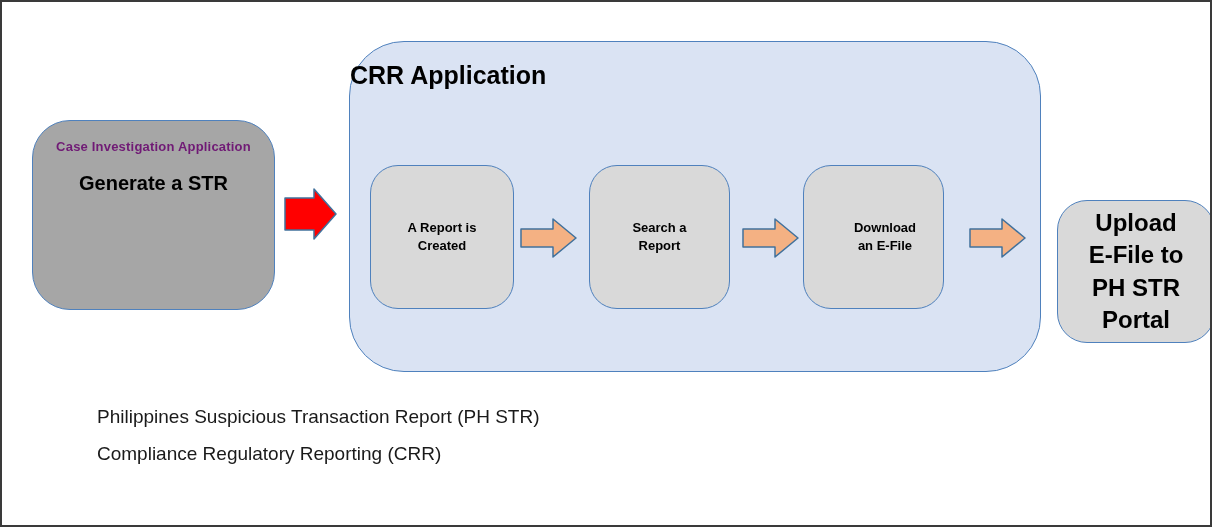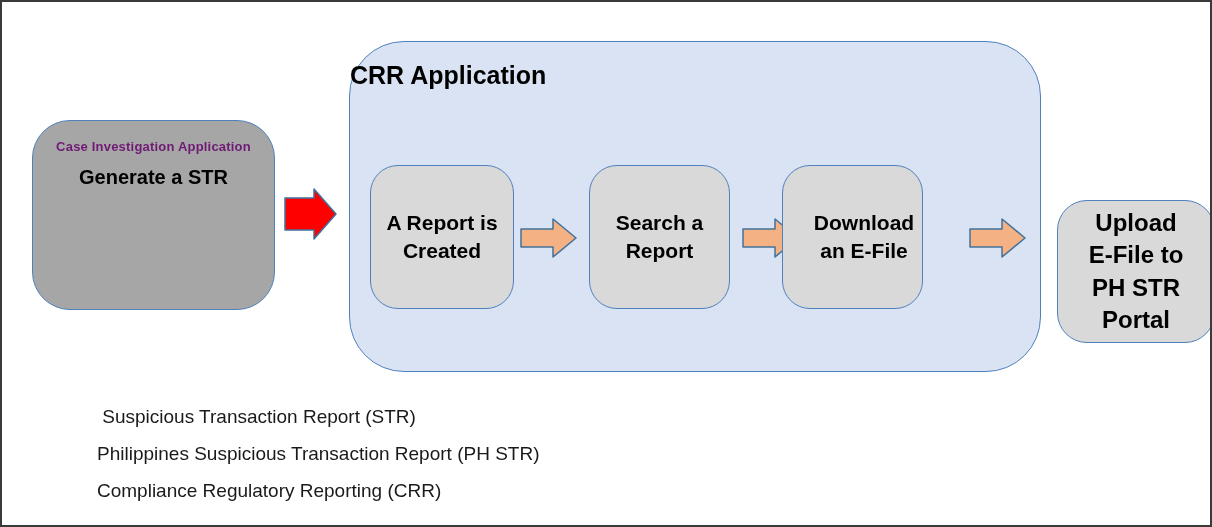--- a/index.html
+++ b/index.html
@@ -30,21 +30,21 @@
     text-align: center;
   }
   .case-app-label {
     margin-top: 18px;
     font-size: 13px;
     font-weight: bold;
     color: #701a75;
     letter-spacing: 0.2px;
   }
   .case-step-label {
-    margin-top: 12px;
+    margin-top: 18px;
     font-size: 20px;
     font-weight: bold;
     color: #000000;
   }
 
   
   .crr-container {
     position: absolute;
     left: 347px; top: 39px;
     width: 692px; height: 331px;
@@ -66,29 +66,29 @@
     position: absolute;
     width: 144px; height: 144px;
     box-sizing: border-box;
     background: #d9d9d9;
     border: 1.5px solid #4f81bd;
     border-radius: 28px;
     display: flex;
     align-items: center;
     justify-content: center;
     text-align: center;
-    font-size: 21px;
+    font-size: 13px;
     font-weight: bold;
     color: #000000;
     line-height: 1.35;
     white-space: pre-line;
   }
   #step-1 { left: 368px; top: 163px; }
   #step-2 { left: 587px; top: 163px; width: 141px; }
-  #step-3 { left: 780px; top: 163px; width: 141px; padding-left: 23px; }
+  #step-3 { left: 801px; top: 163px; width: 141px; padding-left: 23px; }
   #upload-box { left: 1055px; top: 160px; width: 158px; height: 143px; font-size: 24px; border-radius: 30px; margin-top: 38px; }
 
   
   .arrow { position: absolute; display: block; }
   #red-arrow { left: 282px; top: 186px; }
   #orange-arrow-1 { left: 518px; top: 216px; }
   #orange-arrow-2 { left: 740px; top: 216px; }
   #orange-arrow-3 { left: 967px; top: 216px; }
 
   
@@ -142,18 +142,17 @@
   <svg id="orange-arrow-3" class="arrow" width="58" height="40" viewBox="0 0 58 40">
     <polygon points="1,11 33,11 33,1 56,20 33,39 33,29 1,29" fill="#f4b183" stroke="#41719c" stroke-width="1.5" stroke-linejoin="round"></polygon>
   </svg>
 
   <div class="step-box" id="upload-box">Upload
 E-File to
 PH STR
 Portal</div>
 
   <div class="legend">
-    <div class="legend-line"> Suspicious Transaction Report (STR)</div>
     <div class="legend-line">Philippines Suspicious Transaction Report (PH STR)</div>
     <div class="legend-line">Compliance Regulatory Reporting (CRR)</div>
   </div>
 
 </div>
 
 </body></html>

